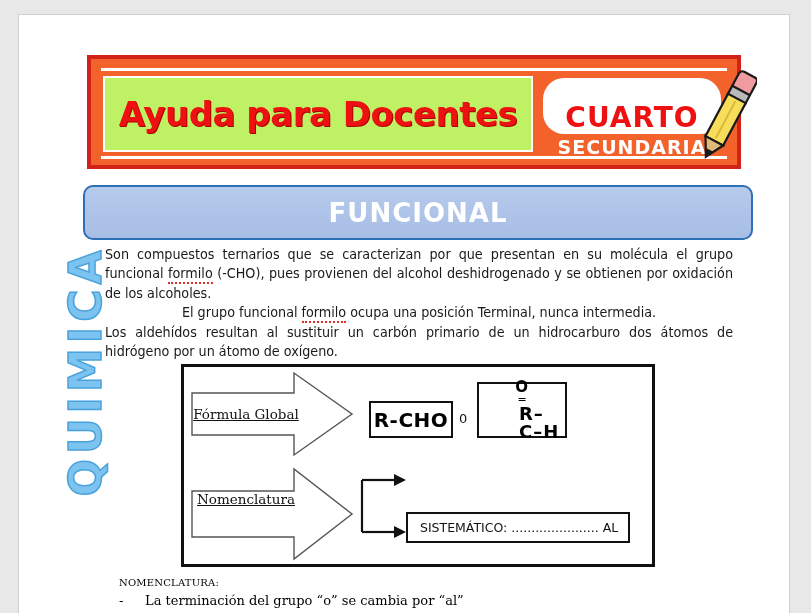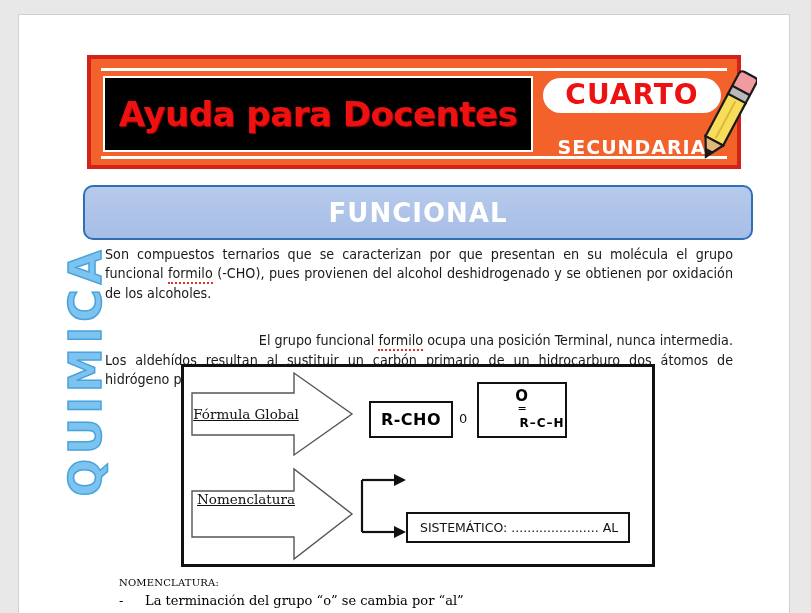--- a/index.html
+++ b/index.html
@@ -67,46 +67,46 @@
   }
   .stripe.s1 { top: 9px; }
   .stripe.s2 { top: 97px; }
 
   #white-plate {
     position: absolute;
     left: 12px;
     top: 17px;
     width: 430px;
     height: 76px;
-    background: #000000;
+    background: #bef264;
     border: 2px solid #ffffff;
     display: flex;
     align-items: center;
     justify-content: center;
   }
   #brand-title {
     font-family: "DejaVu Sans", sans-serif;
     font-size: 34px;
     font-weight: bold;
     color: #ee1111;
     letter-spacing: -0.5px;
     white-space: nowrap;
     text-shadow: 1px 1px 0 #aa0000;
   }
 
   #grade-pill {
     position: absolute;
     left: 452px;
     top: 19px;
     width: 178px;
-    height: 35px;
+    height: 56px;
     background: #ffffff;
     border-radius: 21px;
     display: flex;
-    align-items: flex-start;
+    align-items: flex-end;
     justify-content: center;
   }
   #grade-pill-text {
     font-family: "DejaVu Sans", sans-serif;
     font-size: 28px;
     font-weight: bold;
     color: #ee1111;
     letter-spacing: 1px;
   }
   #grade-sub {
@@ -158,21 +158,21 @@
     position: absolute;
     left: 86px;
     top: 230px;
     width: 628px;
     font-family: "DejaVu Sans Condensed", "DejaVu Sans", sans-serif;
     font-size: 14.2px;
     line-height: 19.4px;
     color: #1a1a1a;
   }
   #intro p { text-align: justify; }
-  #intro p.nojust { text-align: right; margin-top: 28px; }
+  #intro p.nojust { text-align: center; }
   .misspell {
     border-bottom: 2px dotted #e03030;
     padding-bottom: 1px;
   }
 
   
   #diagram {
     position: absolute;
     left: 162px;
     top: 349px;
@@ -201,21 +201,21 @@
     display: flex;
     align-items: center;
     justify-content: center;
     font-family: "DejaVu Sans", sans-serif;
     font-weight: bold;
     color: #000000;
   }
 
   #box-rcho {
     left: 185px; top: 34px; width: 84px; height: 37px;
-    font-size: 16px; letter-spacing: 0.5px;
+    font-size: 20px; letter-spacing: 0.5px;
   }
   #or-label {
     position: absolute;
     left: 275px; top: 44px;
     font-family: "DejaVu Sans", sans-serif;
     font-size: 13px;
     color: #111111;
   }
   #box-struct {
     left: 293px; top: 15px; width: 90px; height: 56px;
@@ -223,21 +223,21 @@
   }
   #struct-o {
     font-size: 15px; font-weight: bold; line-height: 15px;
     margin-bottom: 0px; letter-spacing: 0.5px;
   }
   #struct-dbl {
     font-size: 11px; line-height: 9px; font-weight: bold;
     letter-spacing: 0; transform: scaleY(0.85);
   }
   #struct-row {
-    font-size: 12px; font-weight: bold; line-height: 18px;
+    font-size: 18px; font-weight: bold; line-height: 18px;
     letter-spacing: 1px; margin-top: 1px; margin-left: 40px;
   }
 
   .nom-box {
     position: absolute;
     border: 2px solid #111111;
     background: #ffffff;
     display: flex;
     align-items: center;
     font-family: "DejaVu Sans", sans-serif;

